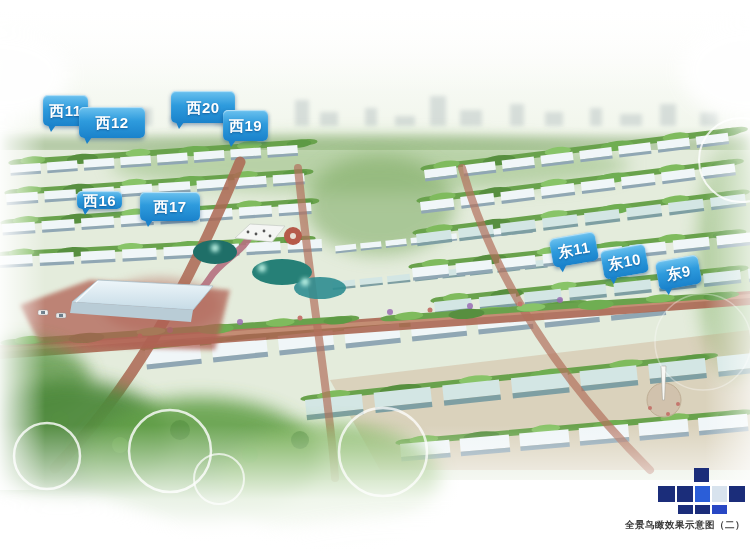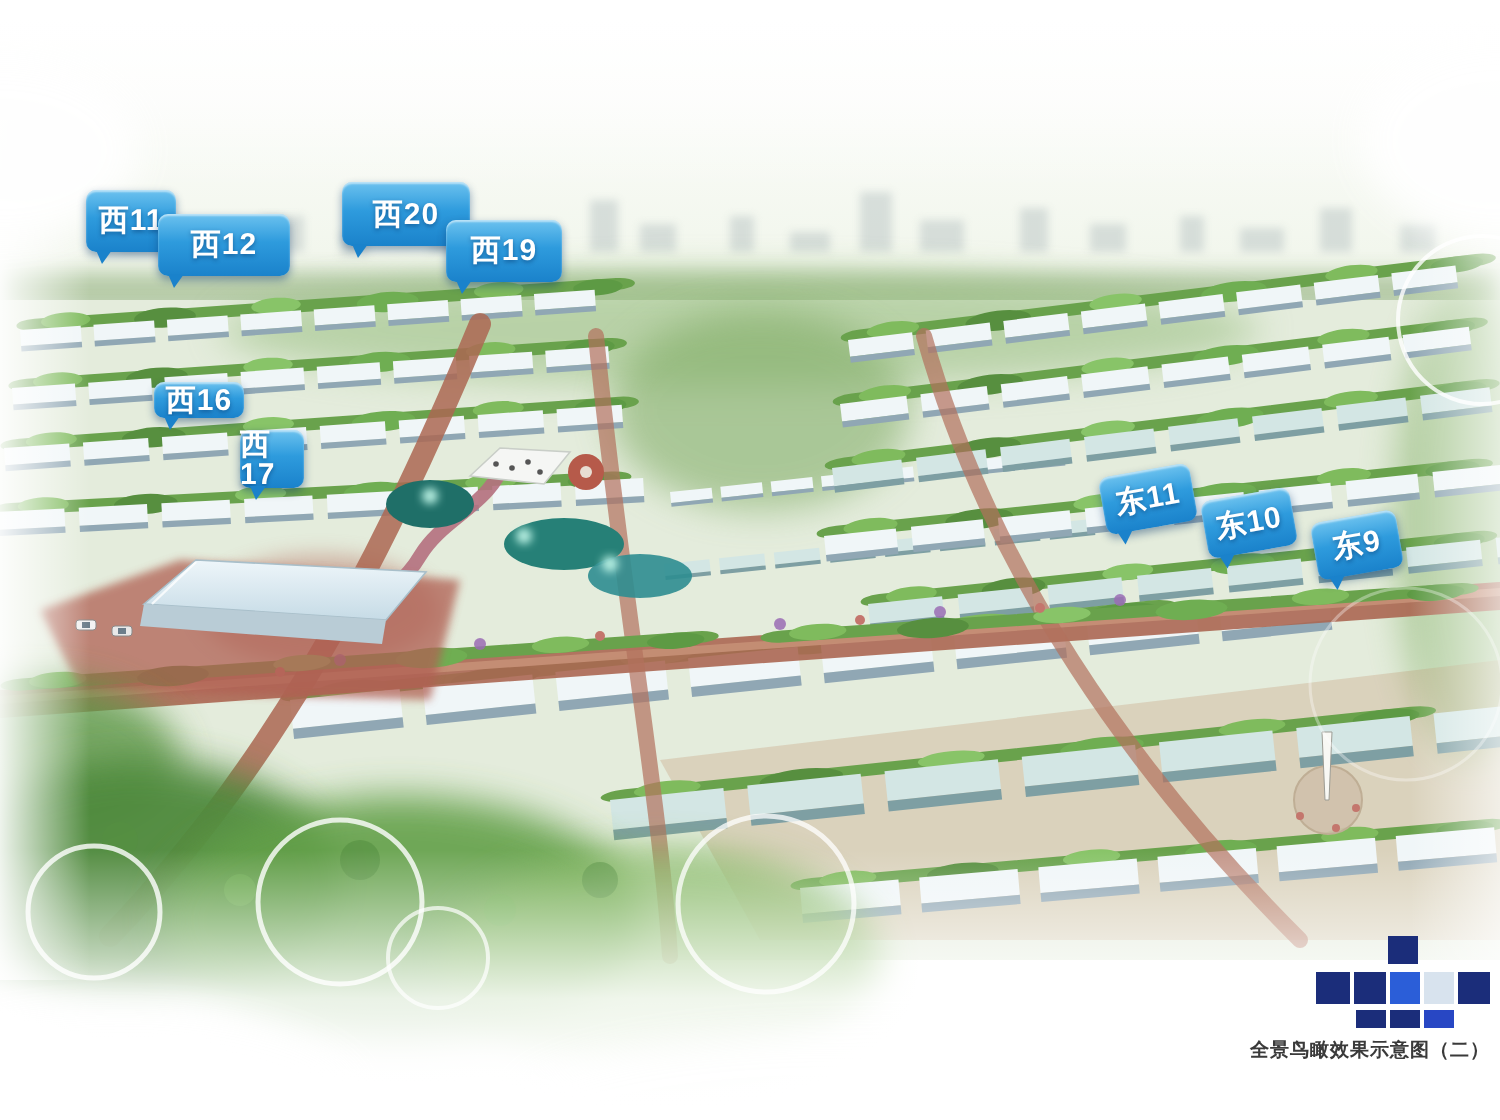--- a/index.html
+++ b/index.html
@@ -268,23 +268,23 @@
       <circle cx="219" cy="479" r="25" stroke-width="2" opacity="0.7"></circle>
       <circle cx="383" cy="452" r="44" stroke-width="2.5" opacity="0.75"></circle>
       <circle cx="741" cy="160" r="42" stroke-width="2" opacity="0.8"></circle>
       <circle cx="703" cy="342" r="48" stroke-width="1.5" opacity="0.35"></circle>
     </g>
   </svg>
 
   <div class="lbl" style="left:43px;top:95px;width:45px;height:31px;">西11</div>
   <div class="lbl" style="left:79px;top:107px;width:66px;height:31px;">西12</div>
   <div class="lbl" style="left:171px;top:91px;width:64px;height:32px;">西20</div>
-  <div class="lbl" style="left:223px;top:110px;width:58px;height:31px;">西19</div>
+  <div class="lbl" style="left:223px;top:110px;width:45px;height:31px;">西19</div>
   <div class="lbl" style="left:77px;top:191px;width:45px;height:18px;">西16</div>
-  <div class="lbl" style="left:120px;top:192px;width:32px;height:29px;margin-top:23px;">西17</div>
+  <div class="lbl" style="left:140px;top:192px;width:60px;height:29px;">西17</div>
   <div class="lbl tilt" style="left:551px;top:235px;width:46px;height:29px;">东11</div>
   <div class="lbl tilt" style="left:602px;top:247px;width:45px;height:29px;">东10</div>
   <div class="lbl tilt" style="left:657px;top:258px;width:43px;height:29px;">东9</div>
 
   <div class="logo">
     <span style="left: 37px; top: 1px; width: 15px; height: 14px; background-color: rgb(27, 45, 122);"></span>
     <span style="left: 1px; top: 19px; width: 17px; height: 16px; background-color: rgb(27, 45, 122);"></span>
     <span style="left: 20px; top: 19px; width: 16px; height: 16px; background-color: rgb(27, 45, 122);"></span>
     <span style="left: 38px; top: 19px; width: 15px; height: 16px; background-color: rgb(43, 94, 216);"></span>
     <span style="left: 55px; top: 19px; width: 15px; height: 16px; background-color: rgb(216, 227, 238);"></span>

